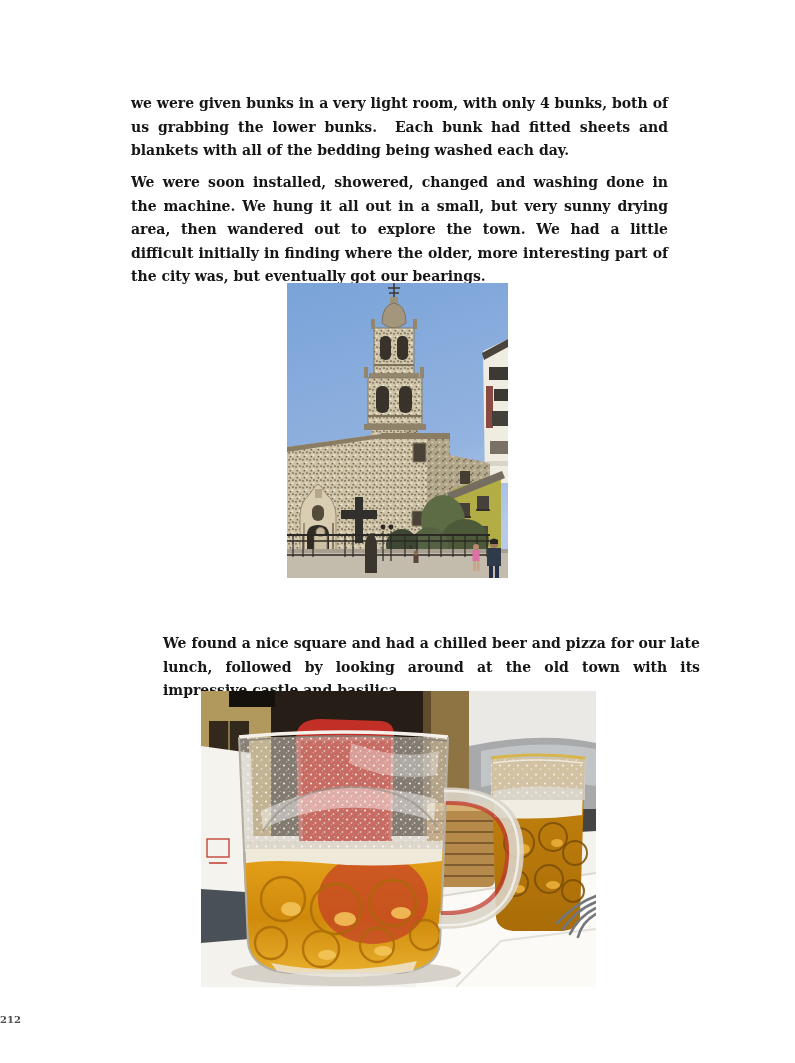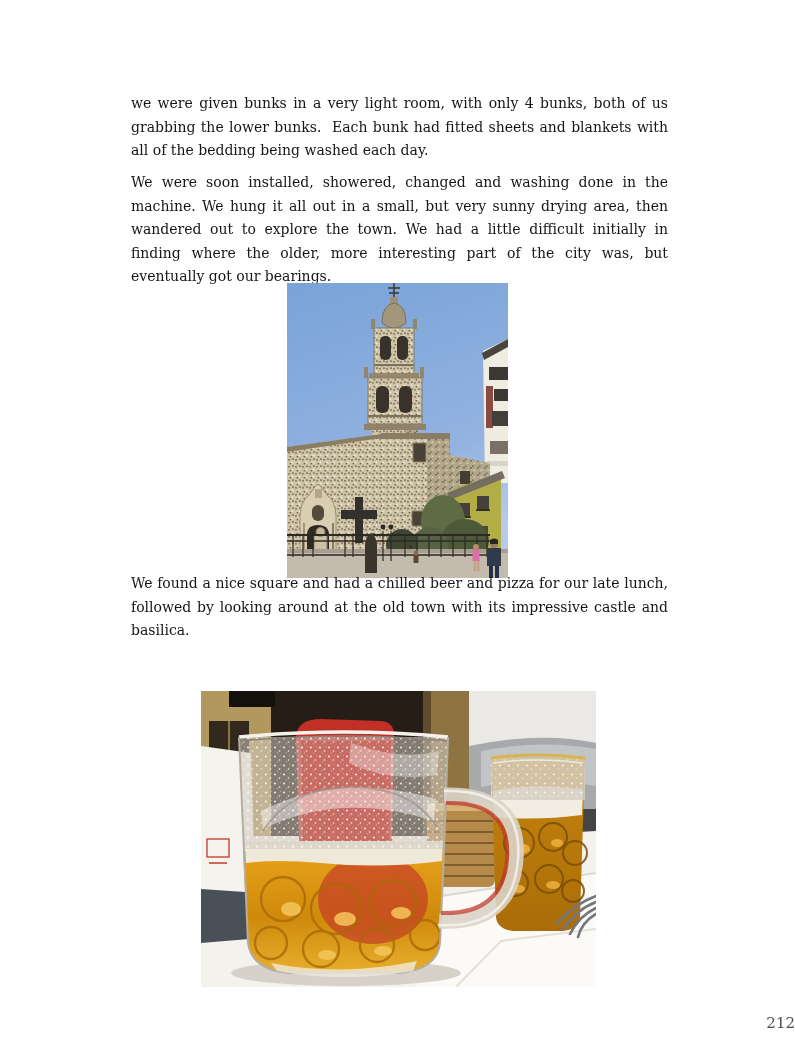--- a/index.html
+++ b/index.html
@@ -3,44 +3,45 @@
 <meta charset="utf-8">
 <style>
   html,body{margin:0;padding:0;background:#ffffff;}
   .page{
     position:relative;
     width:795px;height:1063px;
     background:#ffffff;
     font-family:"DejaVu Serif","Liberation Serif",serif;
     color:#161616;
     overflow:hidden;
+    font-weight:bold;
   }
   .para{
     position:absolute;
     left:131px;width:537px;
     margin:0;
     font-size:14px;
     line-height:23.5px;
     text-align:justify;
     white-space:pre-wrap;
     color:#161616;
   }
   #para-1{top:92px;}
   #para-2{top:171px;}
-  #para-3{top:572px;}
+  #para-3{top:632px;margin-left:32px;}
   .photo{
     position:absolute;margin:0;padding:0;line-height:0;
   }
   #church-photo{left:287px;top:283px;width:221px;height:295px;}
   #beer-photo{left:201px;top:691px;width:395px;height:296px;}
   .page-number{
     position:absolute;
     left:0;top:1014px;width:100%;
-    text-align:right;
-    font-size:15px;
+    text-align:left;
+    font-size:10px;
     color:#4d4d4d;
   }
   svg{display:block;}
 </style>
 </head>
 <body>
 
 <div class="page">
 
   <p class="para" id="para-1">we were given bunks in a very light room, with only 4 bunks, both of us grabbing the lower bunks.  Each bunk had fitted sheets and blankets with all of the bedding being washed each day.</p>

